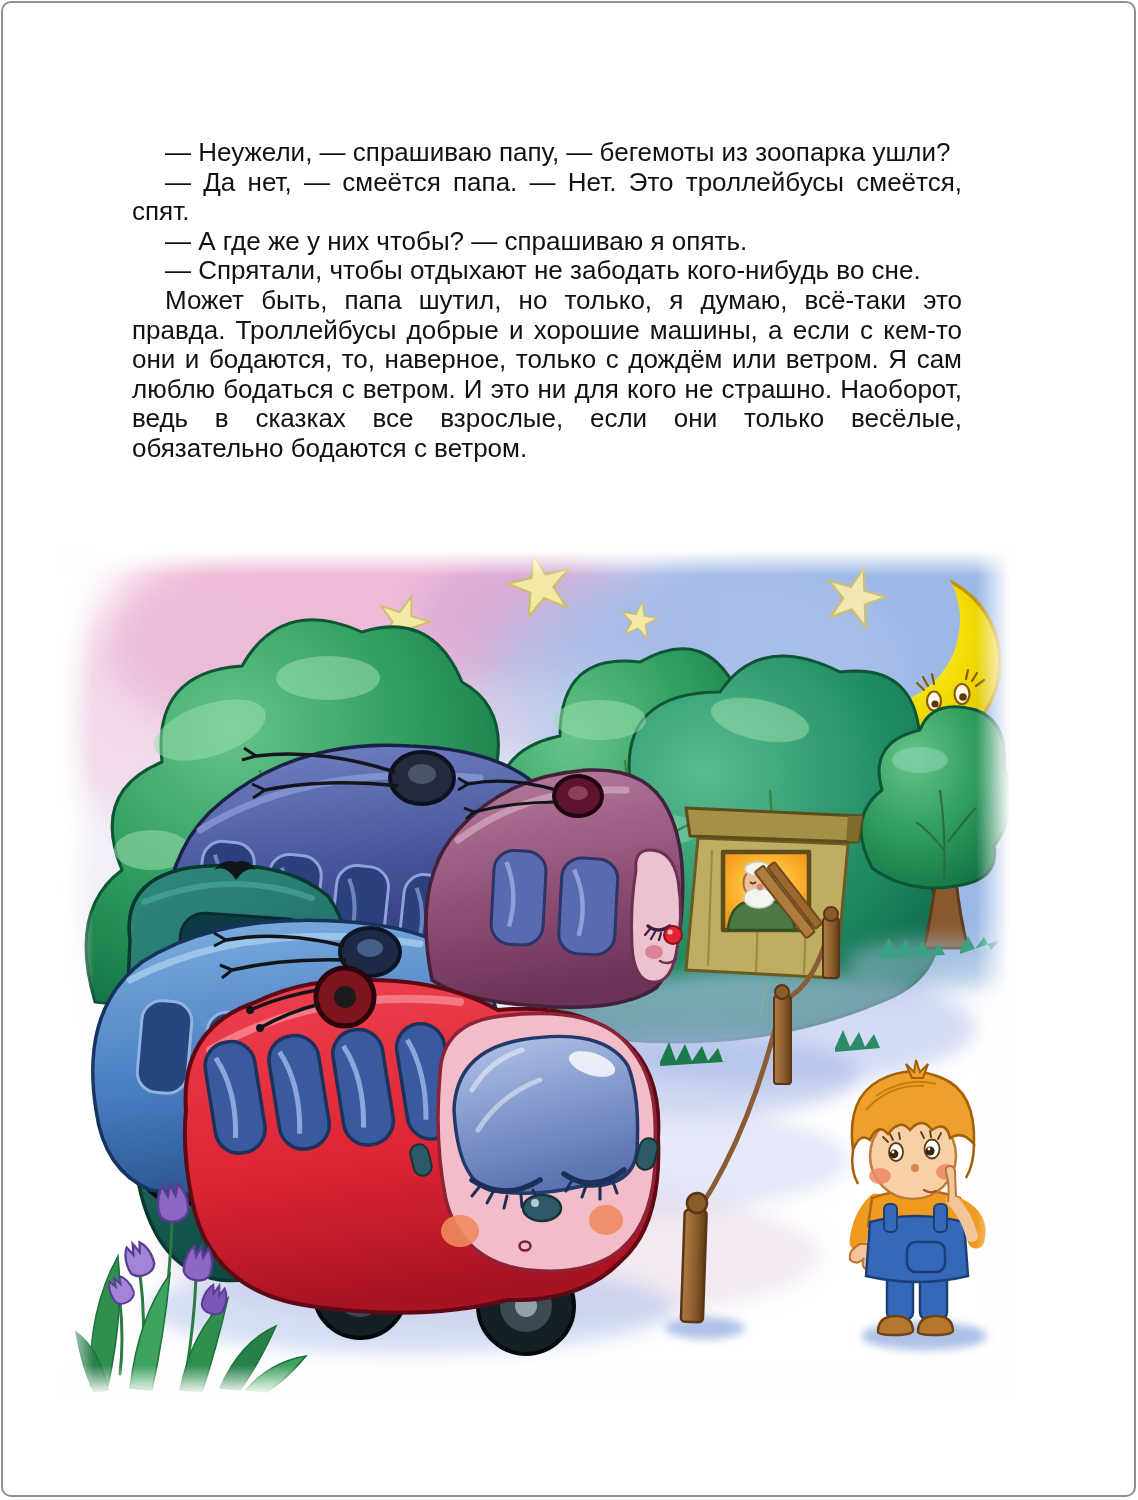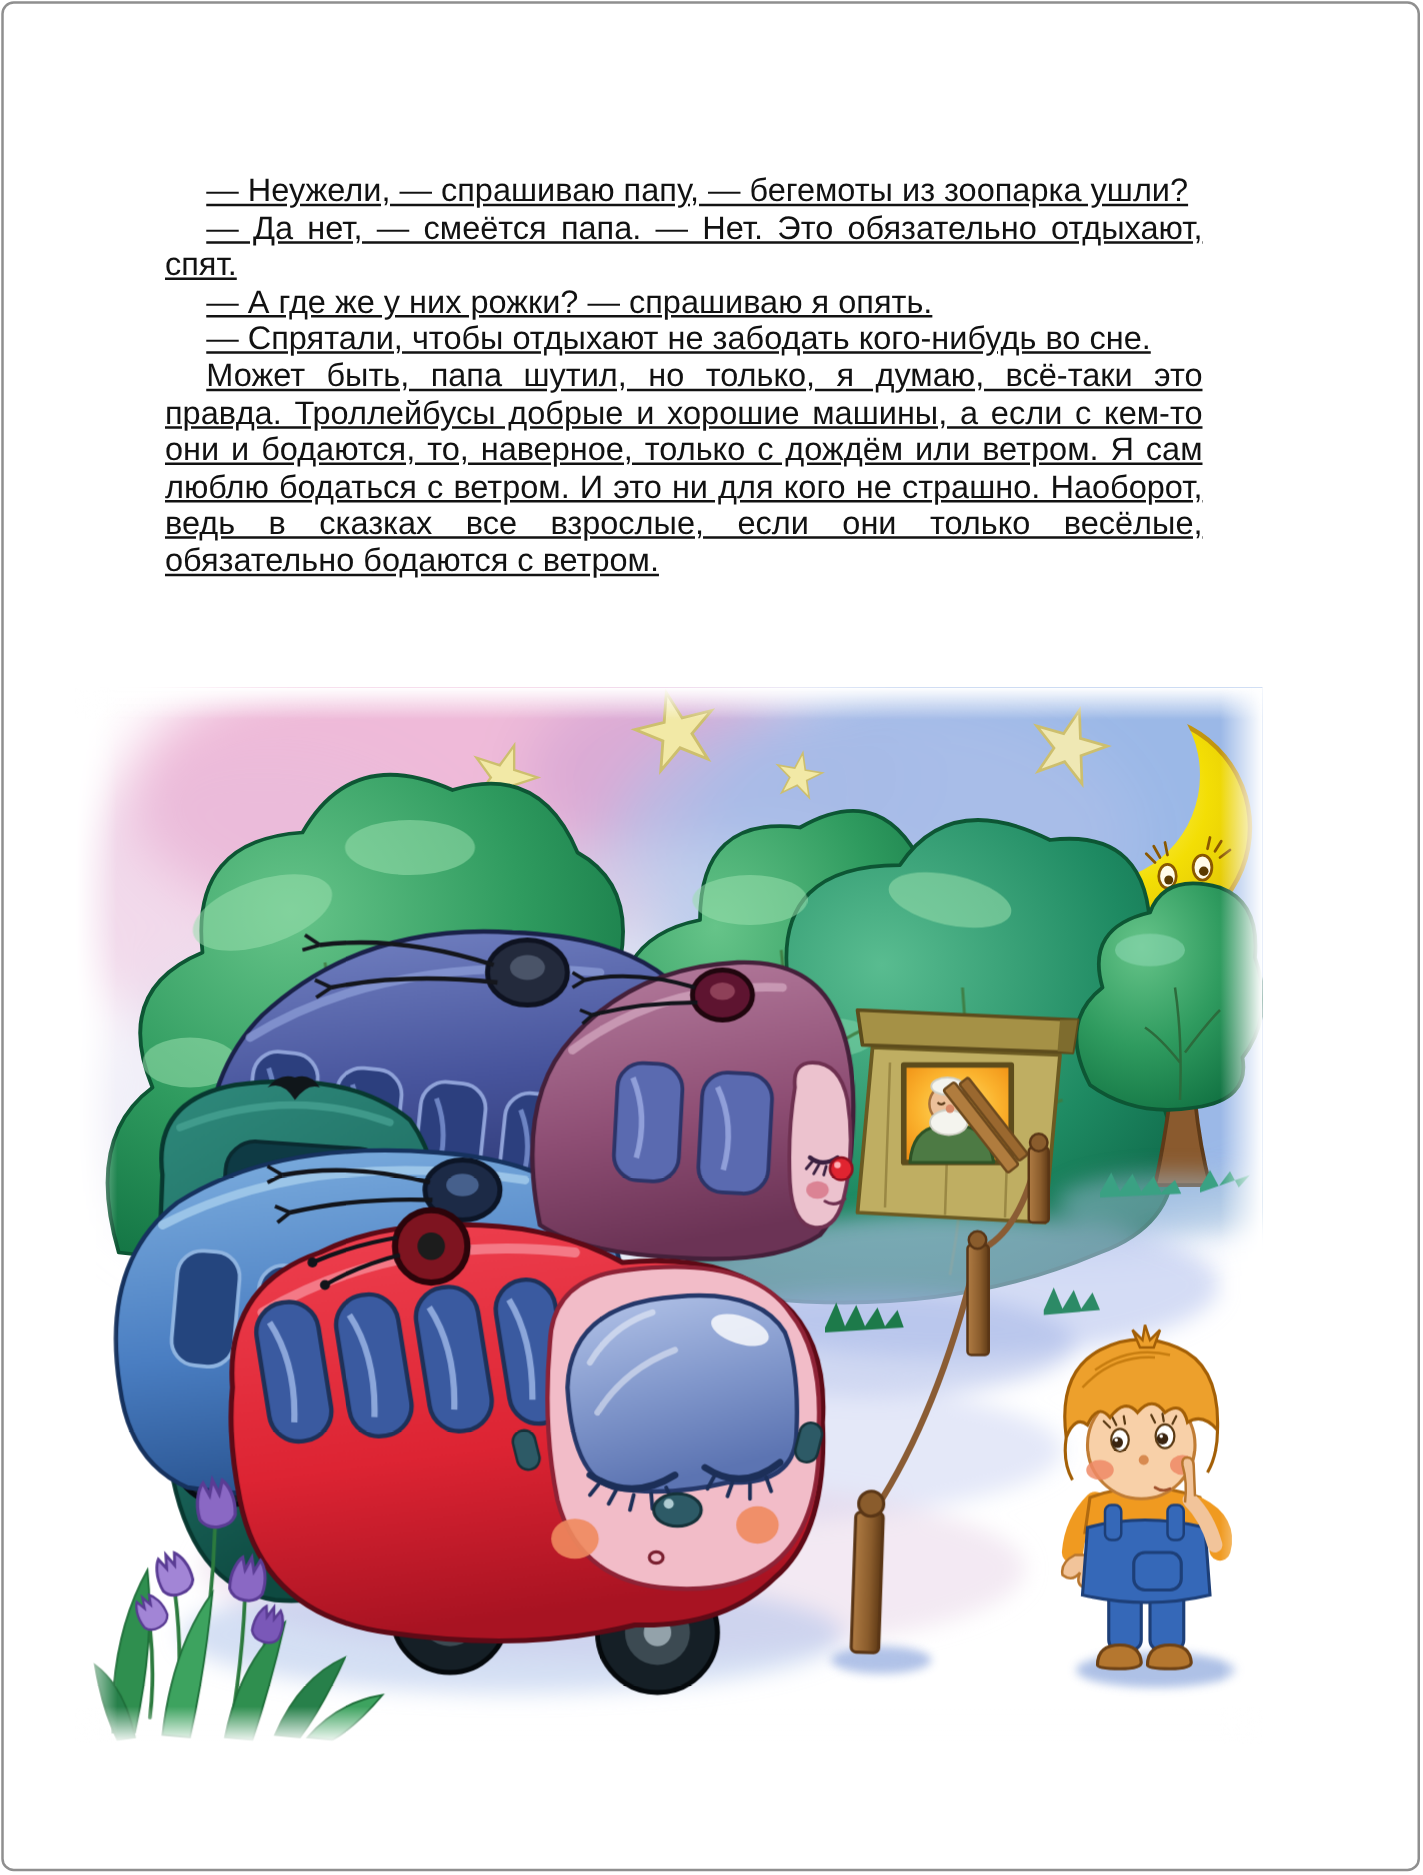--- a/index.html
+++ b/index.html
@@ -7,37 +7,37 @@
     width:1138px;height:1500px;position:relative;background:#ffffff;
     font-family:"Liberation Sans","DejaVu Sans",sans-serif;overflow:hidden;
   }
   .page-border{
     position:absolute;left:1px;top:1px;right:2px;bottom:3px;
     border:2px solid #8f8f8f;border-radius:10px;pointer-events:none;
   }
   .story{
     position:absolute;left:132px;top:138px;width:830px;
     font-size:26px;line-height:29.6px;color:#121212;
-    text-align:justify;letter-spacing:0px;text-decoration:underline;
+    text-align:justify;letter-spacing:0px;
   }
   .story p{margin:0;text-indent:33px;}
   .illustration{
     position:absolute;left:60px;top:550px;width:950px;height:845px;
   }
   svg{display:block;}
 </style>
 </head>
 <body>
 
 <div class="page-border"></div>
 
 <div class="story">
   <p>— Неужели, — спрашиваю папу, — бегемоты из зоопарка ушли?</p>
-  <p>— Да нет, — смеётся папа. — Нет. Это обязательно отдыхают, спят.</p>
-  <p>— А где же у них рожки? — спрашиваю я опять.</p>
+  <p>— Да нет, — смеётся папа. — Нет. Это троллейбусы смеётся, спят.</p>
+  <p>— А где же у них чтобы? — спрашиваю я опять.</p>
   <p>— Спрятали, чтобы отдыхают не забодать кого-нибудь во сне.</p>
   <p>Может быть, папа шутил, но только, я думаю, всё-таки это правда. Троллейбусы добрые и хорошие машины, а если с кем-то они и бодаются, то, наверное, только с дождём или ветром. Я сам люблю бодаться с ветром. И это ни для кого не страшно. Наоборот, ведь в сказках все взрослые, если они только весёлые, обязательно бодаются с ветром.</p>
 </div>
 
 <div class="illustration">
 <svg viewBox="0 0 950 845" width="950" height="845" xmlns="http://www.w3.org/2000/svg">
   <defs>
     <filter id="fSky" x="-30%" y="-30%" width="160%" height="160%">
           <feGaussianBlur stdDeviation="22"></feGaussianBlur>
         </filter>

